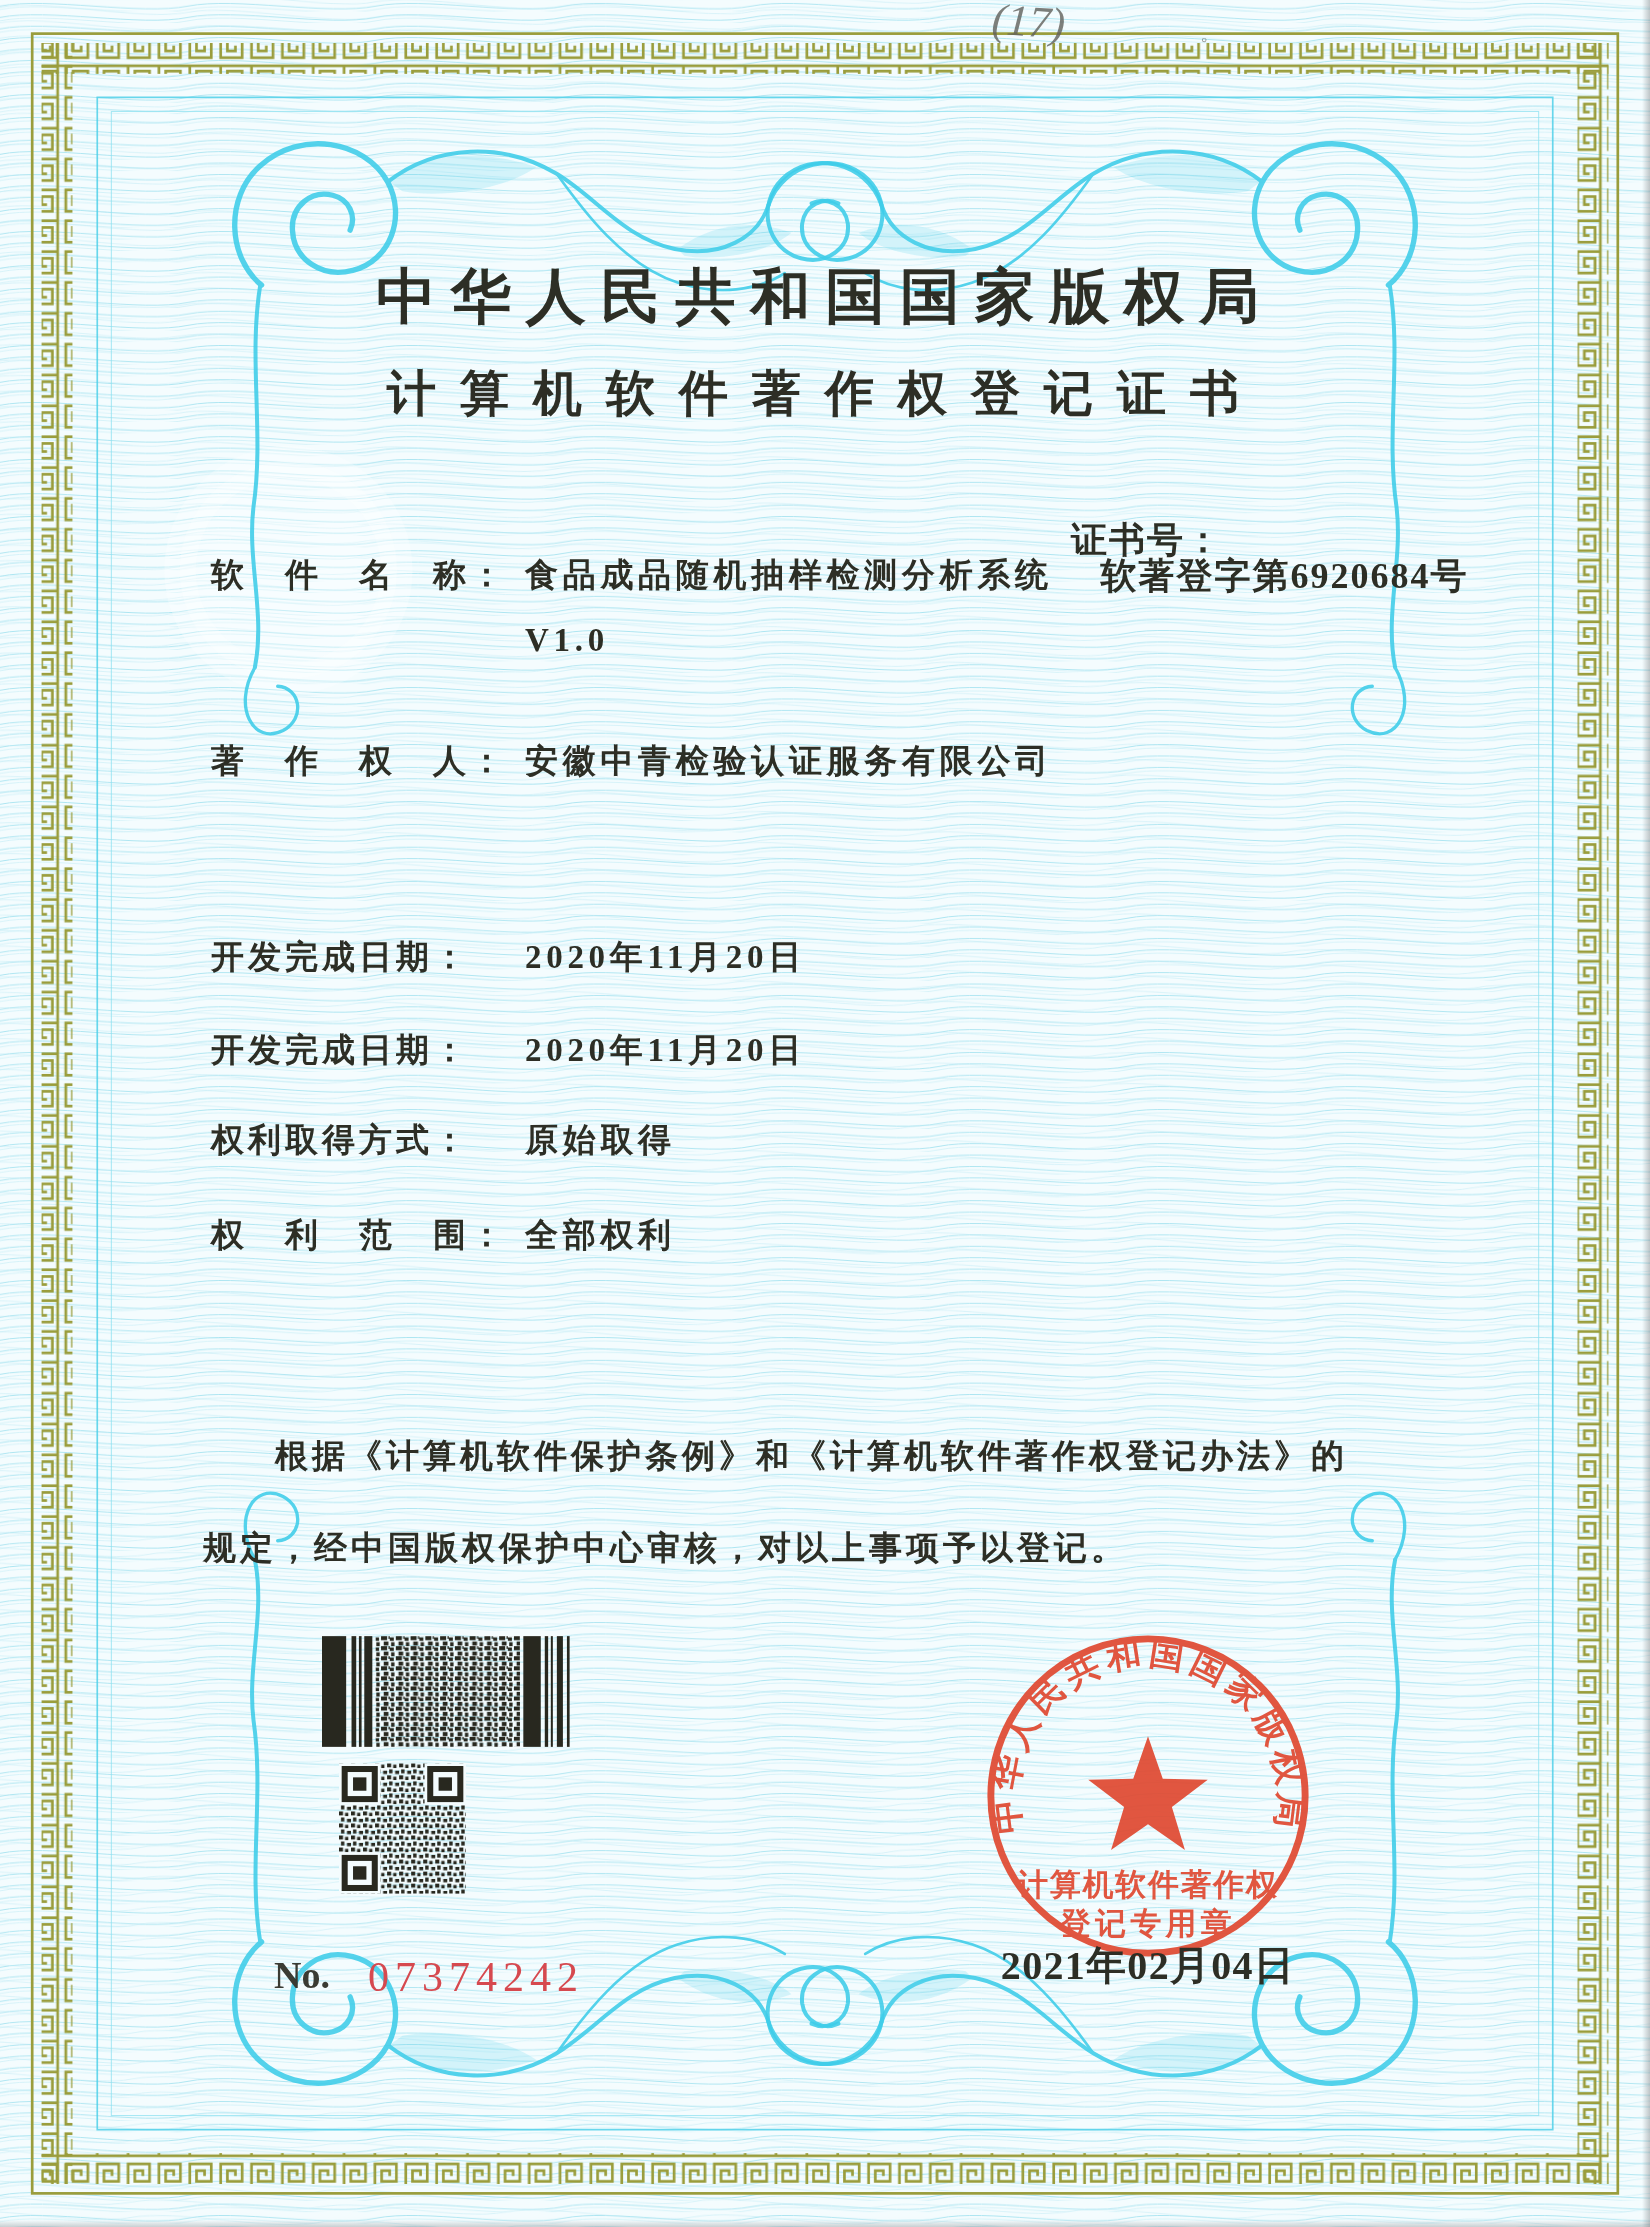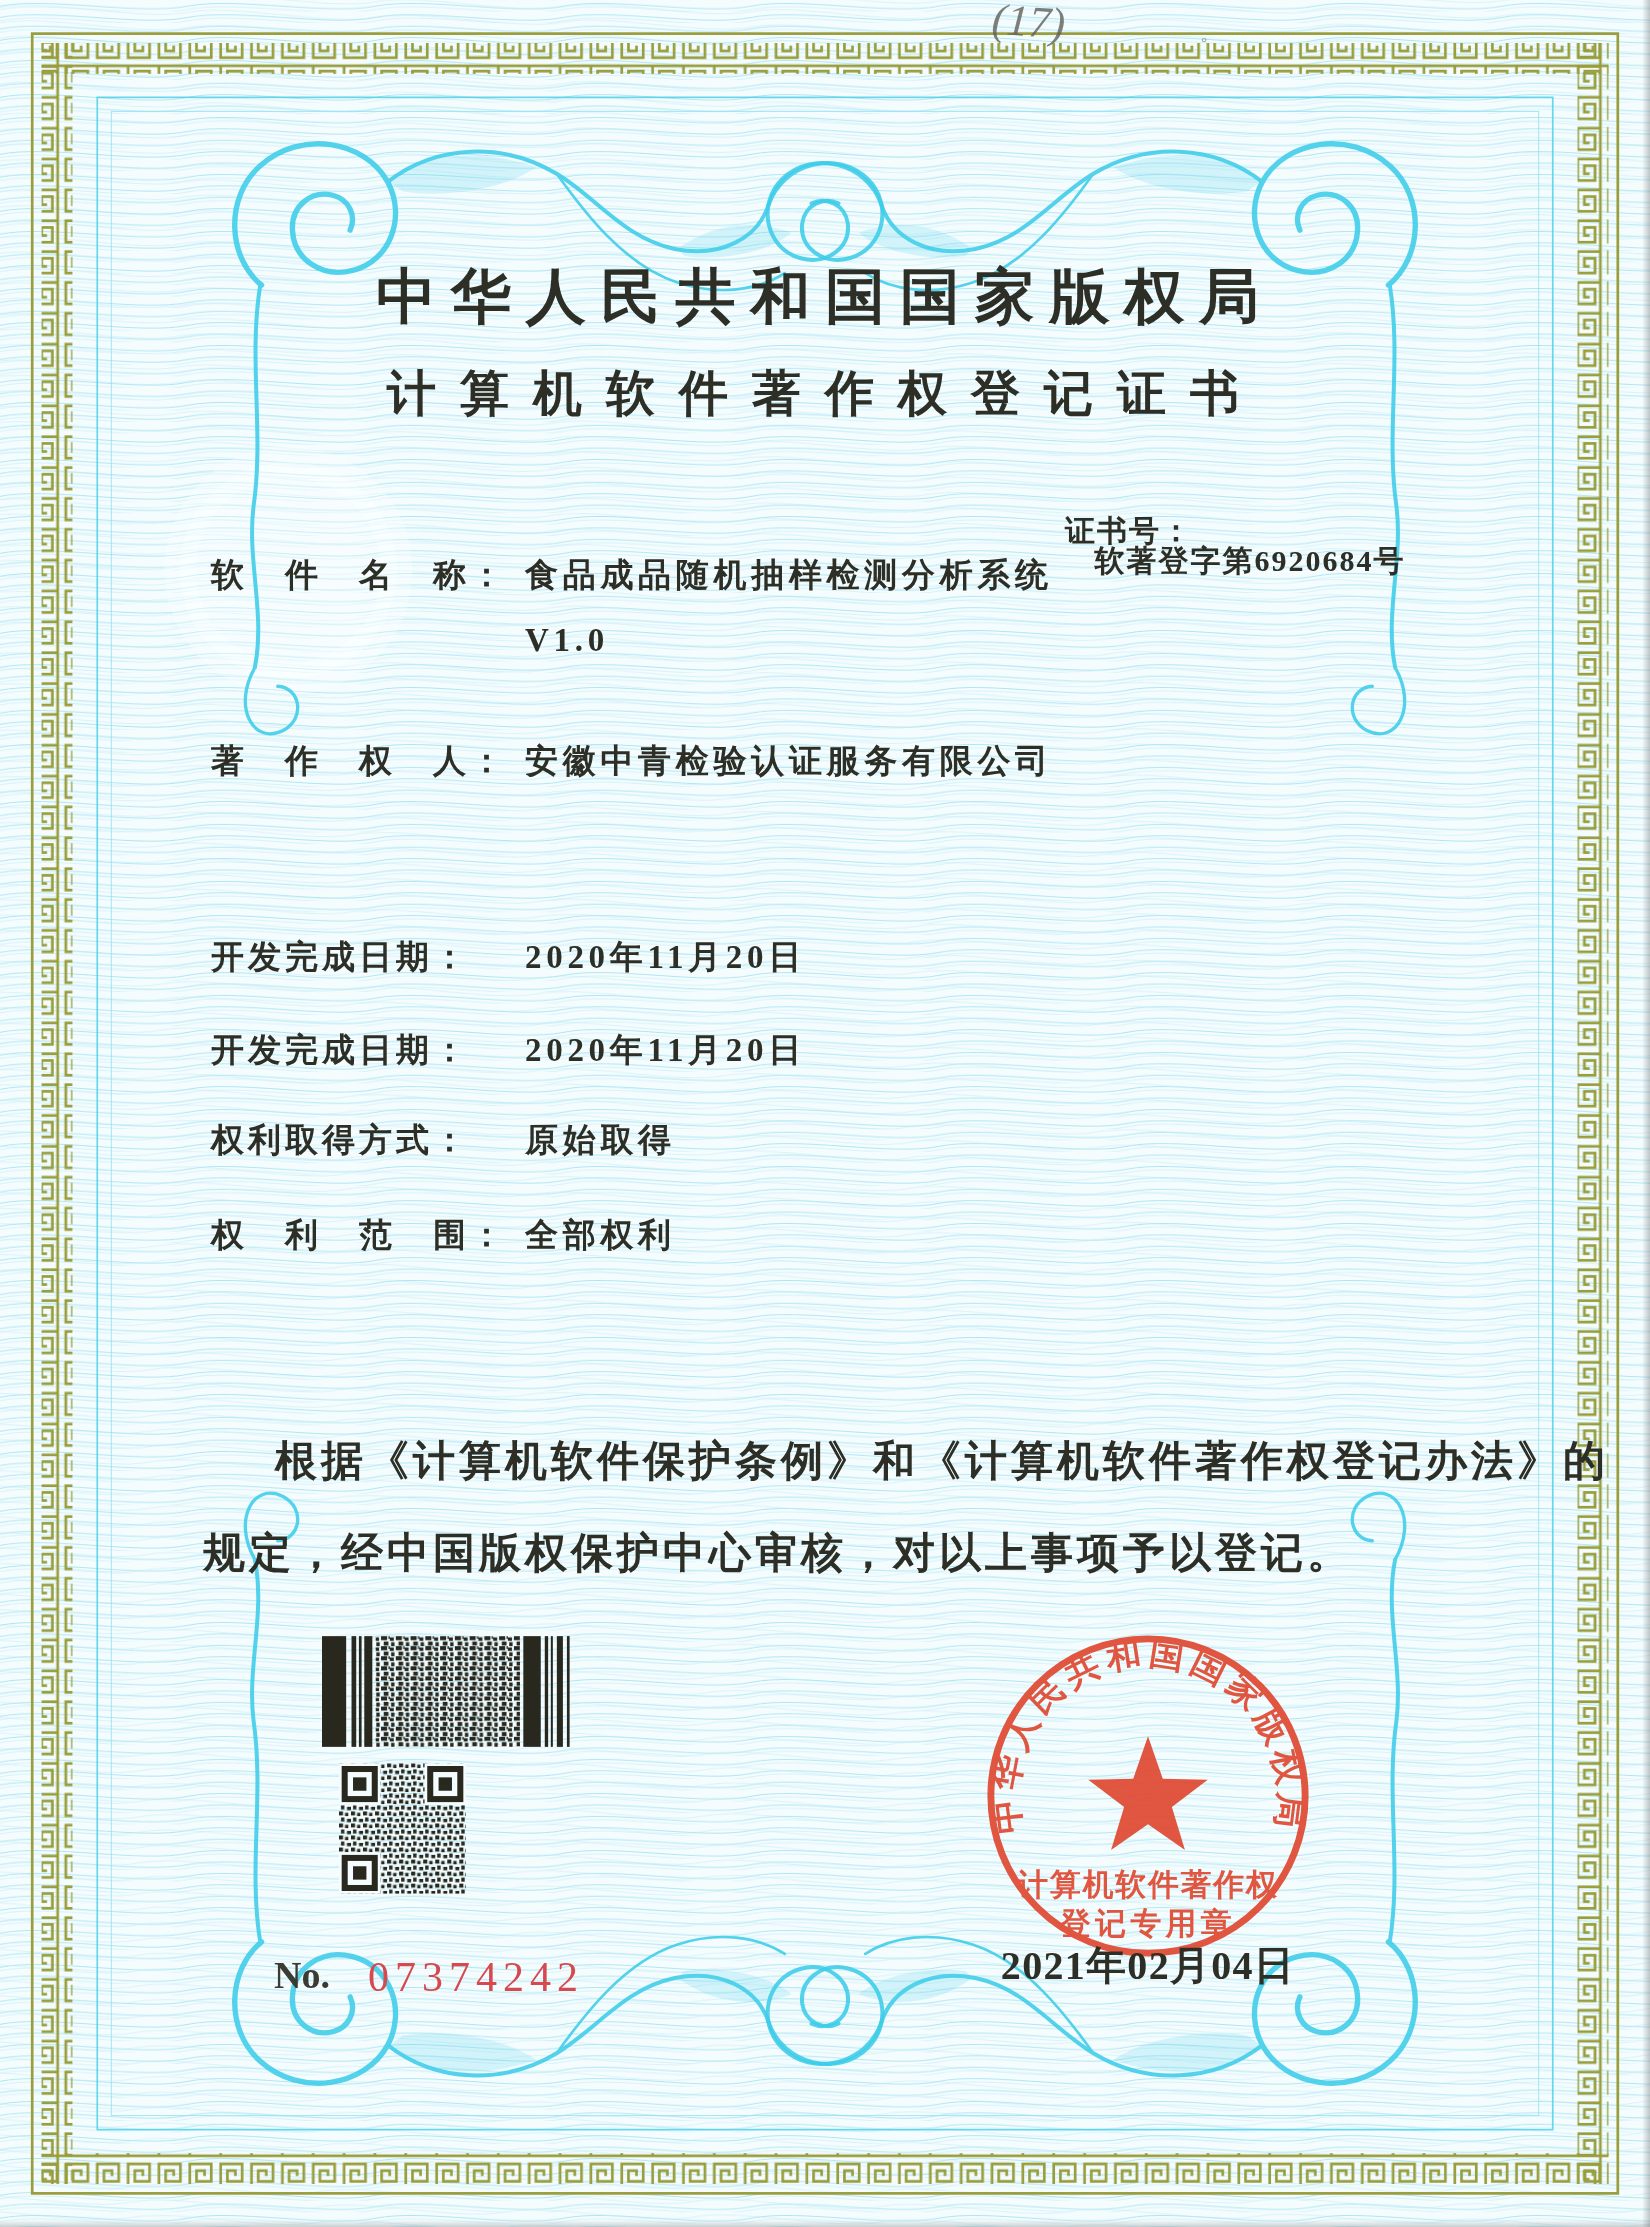--- a/index.html
+++ b/index.html
@@ -5,26 +5,26 @@
   html,body{margin:0;padding:0;background:#e9eef0;}
   .page{
     position:relative; width:1650px; height:2227px; overflow:hidden;
     background:#f4fcfe; color:#2d2e25;
     font-family:"Liberation Serif","DejaVu Serif",serif;
   }
   .bg{position:absolute;left:0;top:0;}
   .abs{position:absolute;line-height:1;white-space:pre;}
   .authority{top:267px;left:0;width:100%;text-align:center;font-size:60px;font-weight:700;letter-spacing:14.8px;}
   .title{top:369px;left:0;width:100%;text-align:center;font-size:49px;font-weight:700;letter-spacing:24px;}
-  .certno{top:486px;left:1027px;font-size:30px;font-weight:600;letter-spacing:2px;}
+  .certno{top:486px;left:1027px;font-size:36px;font-weight:600;letter-spacing:2px;}
   .certno .val{margin-left:29.5px;}
   .f-label{position:absolute;left:211px;top:0;font-size:33px;font-weight:600;letter-spacing:4px;line-height:1;white-space:pre;}
   .f-value{position:absolute;left:525px;top:0;font-size:33px;font-weight:600;letter-spacing:4.7px;line-height:1;white-space:pre;text-align:center;}
   .row{position:absolute;left:0;width:100%;height:40px;}
-  .statement{font-size:42px;font-weight:600;letter-spacing:4px;}
+  .statement{font-size:33px;font-weight:600;letter-spacing:4px;}
   .serial-label{top:1956px;left:274px;font-size:38px;color:#3a3b33;font-weight:600;}
   .serial-number{top:1956px;left:368px;font-size:42px;color:#d6494f;letter-spacing:6px;font-weight:400;}
   .issue-date{top:1946px;left:930px;width:436px;text-align:center;font-size:40px;font-weight:600;letter-spacing:1.3px;}
   .annotation{top:0px;left:992px;font-size:44px;color:rgba(95,95,90,.8);transform:rotate(4deg);font-style:italic;}
   .annotation-mark{top:23px;left:1200px;font-size:20px;color:rgba(110,110,105,.8);}
   .edge-right{position:absolute;right:0;top:0;width:8px;height:100%;background:linear-gradient(to left,rgba(110,115,118,.40),rgba(110,115,118,0));}
   .edge-bottom{position:absolute;bottom:0;left:0;width:100%;height:6.7px;background:linear-gradient(to top,rgba(110,115,118,.32),rgba(110,115,118,0));}
   svg text{font-family:"Liberation Serif","DejaVu Serif",serif;}
 </style>
 </head>

